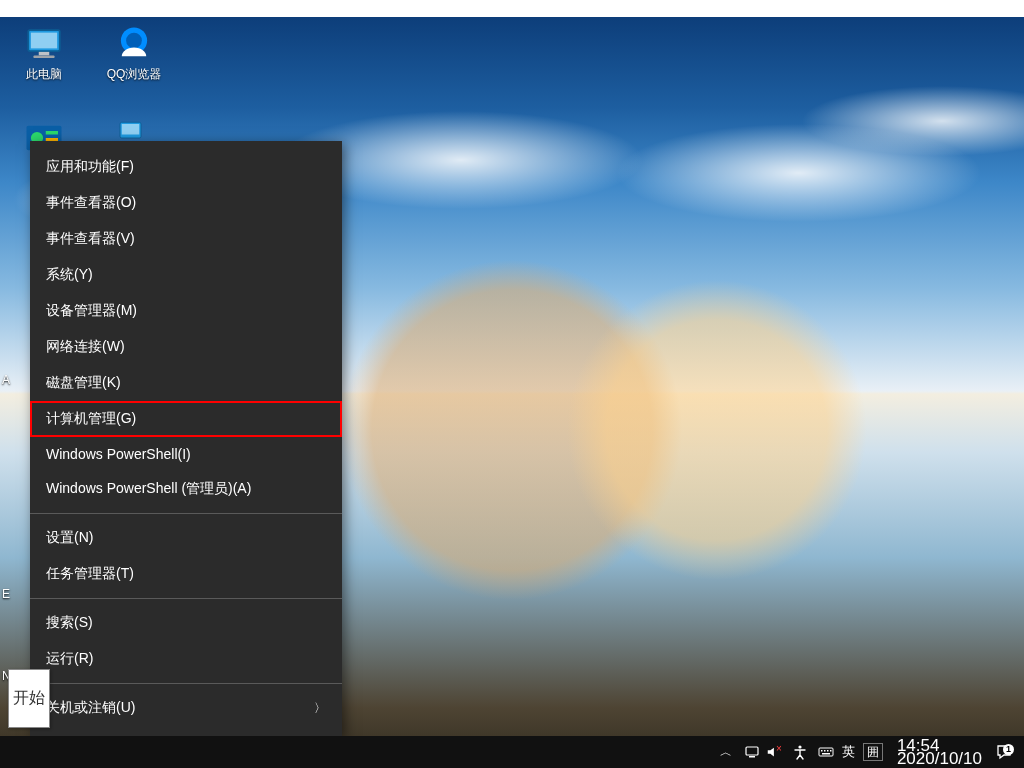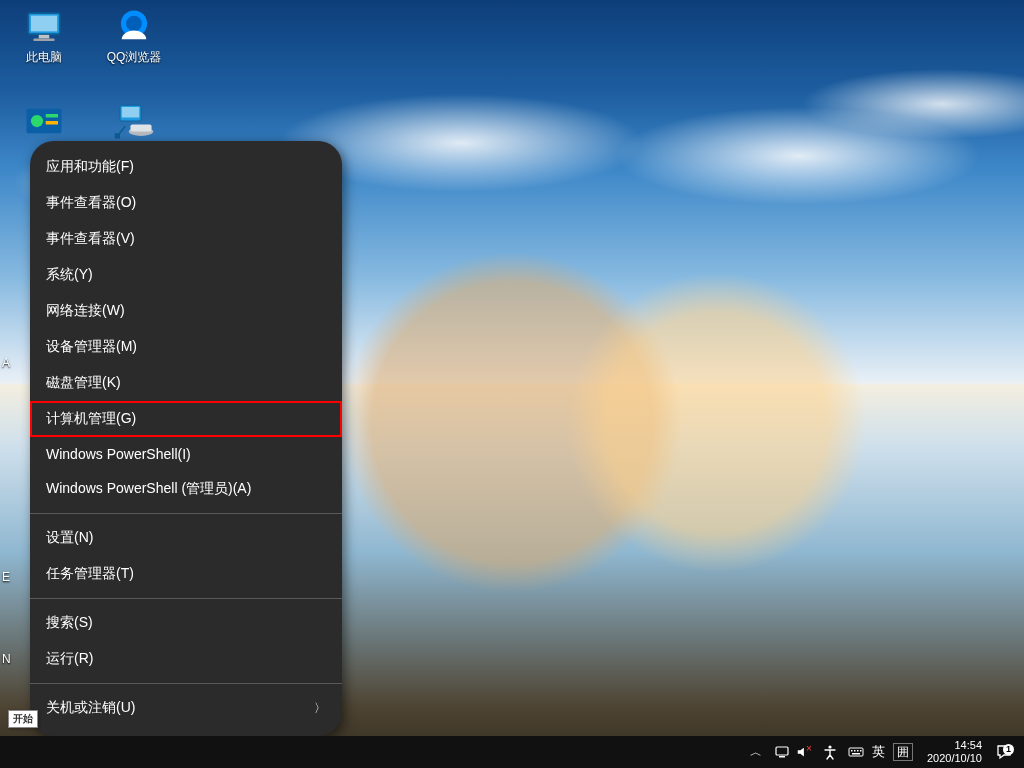--- a/index.html
+++ b/index.html
@@ -9,20 +9,21 @@
   
   .desktop {
     position: absolute; inset: 0;
     background:
       radial-gradient(circle at 70% 55%, rgba(255,210,140,0.55) 0 110px, rgba(255,210,140,0) 150px),
       radial-gradient(circle at 50% 55%, rgba(220,170,110,0.55) 0 140px, rgba(220,170,110,0) 170px),
       linear-gradient(to bottom,
         #0d3e7a 0%, #1d5ea0 12%, #3d87c8 22%,
         #86b9e0 36%, #e9f0f6 49.8%, #f3eee0 50.2%,
         #cfe0ec 58%, #8fb7d0 72%, #4e4433 92%, #2f2a1e 100%);
+    margin-top: 17px;
   }
   .cloudband {
     position: absolute; left: 0; right: 0; top: 0; height: 260px;
     background:
       radial-gradient(ellipse 200px 60px at 15% 70%, rgba(255,255,255,0.85), rgba(255,255,255,0) 70%),
       radial-gradient(ellipse 260px 70px at 45% 55%, rgba(255,255,255,0.85), rgba(255,255,255,0) 70%),
       radial-gradient(ellipse 260px 70px at 78% 60%, rgba(255,255,255,0.85), rgba(255,255,255,0) 70%),
       radial-gradient(ellipse 200px 50px at 92% 40%, rgba(255,255,255,0.8), rgba(255,255,255,0) 70%);
     pointer-events: none;
   }
@@ -39,52 +40,50 @@
   
   .winx-menu {
     position: absolute;
     left: 30px; bottom: 32px;
     width: 312px;
     background: #2b2b2b;
     color: #fff;
     font-size: 14px;
     padding: 8px 0 10px;
     box-shadow: 3px 3px 12px rgba(0,0,0,0.5);
-    border-radius: 24px;
   }
   .winx-item {
     padding: 9px 16px;
     display: flex; align-items: center; justify-content: space-between;
     cursor: default;
   }
   .winx-sep { border-top: 1px solid #5a5a5a; margin: 6px 0; }
   .winx-item.highlight { outline: 2px solid #ff0000; outline-offset: -2px; }
   .winx-item .chevron { color: #fff; font-size: 12px; }
 
   
   .start-tooltip {
     position: absolute; left: 8px; bottom: 40px;
-    background: #fff; color: #333; font-size: 10px;
-    padding: 1px 4px; border: 1px solid #888;
+    background: #fff; color: #333; font-size: 16px;
+    padding: 18px 4px; border: 1px solid #888;
     box-shadow: 1px 1px 3px rgba(0,0,0,0.3);
-    font-weight: bold;
   }
 
   
   .taskbar {
     position: absolute; left: 0; right: 0; bottom: 0; height: 32px;
     background: #111; color: #fff; display: flex; align-items: stretch;
   }
   .taskbar .left { display: flex; align-items: center; }
   .taskbar .right { margin-left: auto; display: flex; align-items: center; }
   .tray-up { padding: 0 8px; display:flex; align-items:center; font-size: 12px; }
   .tray-icon { width: 24px; display:flex; align-items:center; justify-content:center; font-size: 14px; }
   .ime-box { display:flex; align-items:center; gap: 8px; padding: 0 6px; font-size: 13px; }
   .ime-box .ime-seg { border: 1px solid #777; padding: 0 3px; font-size: 12px; line-height: 16px; }
-  .clock { display:flex; flex-direction: column; align-items:flex-end; justify-content:center; font-size: 11px; line-height: 13px; padding: 0 8px; }
+  .clock { display:flex; flex-direction: column; align-items:flex-start; justify-content:center; font-size: 17px; line-height: 13px; padding: 0 8px; }
   .action-center { width: 28px; display:flex; align-items:center; justify-content:center; font-size: 14px; position: relative; }
   .action-center .badge {
     position: absolute; bottom: 5px; right: 4px;
     background: #fff; color: #000; border-radius: 50%;
     font-size: 9px; width: 11px; height: 11px; line-height: 11px; text-align: center;
     font-weight: bold;
   }
   .show-desktop { width: 6px; border-left: 1px solid #444; }
 
   .muted-x { color:#ff4040; font-size:10px; position:relative; top:-4px; left:-4px; }
@@ -160,24 +159,24 @@
     <div class="winx-item">
         <span>事件查看器(O)</span>
       </div>
     <div class="winx-item">
         <span>事件查看器(V)</span>
       </div>
     <div class="winx-item">
         <span>系统(Y)</span>
       </div>
     <div class="winx-item">
+        <span>设备管理器(M)</span>
+      </div>
+    <div class="winx-item">
         <span>网络连接(W)</span>
-      </div>
-    <div class="winx-item">
-        <span>设备管理器(M)</span>
       </div>
     <div class="winx-item">
         <span>磁盘管理(K)</span>
       </div>
     <div class="winx-item highlight">
         <span>计算机管理(G)</span>
       </div>
     <div class="winx-item">
         <span>Windows PowerShell(I)</span>
       </div>

